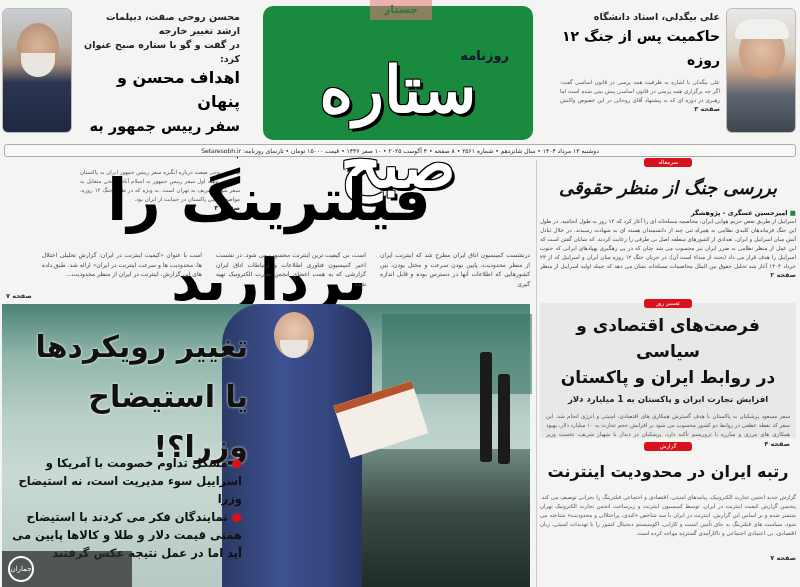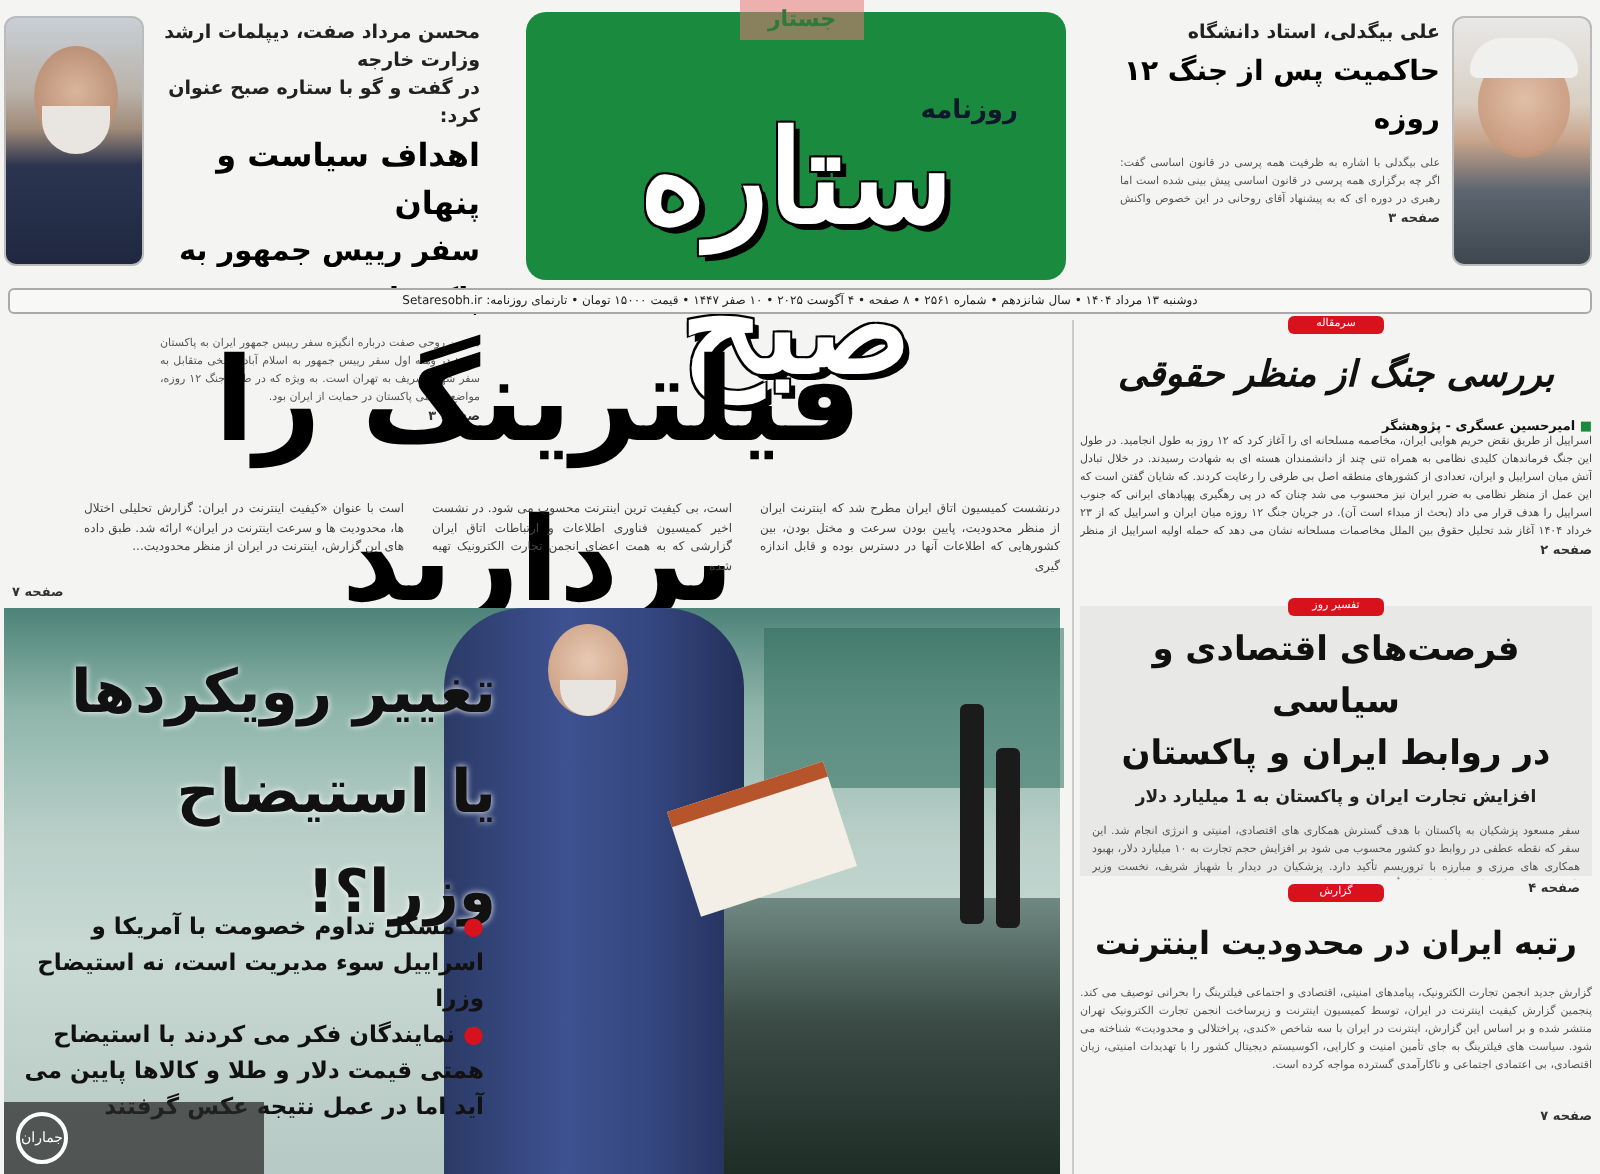--- a/index.html
+++ b/index.html
@@ -78,23 +78,23 @@
   .divider-v { background: #ccc; width: 1px; }
 </style>
 </head>
 <body>
 
 <div class="abs mast-photo photo-left">
   <div class="face" style="left:14px;top:14px;width:42px;height:50px;background:radial-gradient(circle at 50% 45%,#d9b59c 0%,#b98f75 70%,#8f6c58 100%);"></div>
   <div class="face" style="left:18px;top:44px;width:34px;height:24px;border-radius:0 0 18px 18px;background:#e9e6e2;"></div>
 </div>
 <div class="abs" style="left:80px;top:10px;width:160px;">
-  <div class="kicker">محسن مرداد صفت، دیپلمات ارشد وزارت خارجه</div>
+  <div class="kicker">محسن روحی صفت، دیپلمات ارشد تغییر خارجه</div>
   <div class="kicker">در گفت و گو با ستاره صبح عنوان کرد:</div>
-  <div class="mast-head">اهداف سیاست و پنهان</div>
+  <div class="mast-head">اهداف محسن و پنهان</div>
   <div class="mast-head" style="font-size:14.5px;">سفر رییس جمهور به پاکستان</div>
   <div class="small-text" style="margin-top:6px;height:36px;overflow:hidden;">محسن روحی صفت درباره انگیزه سفر رییس جمهور ایران به پاکستان گفت: در وهله اول سفر رییس جمهور به اسلام آباد پاسخی متقابل به سفر شهباز شریف به تهران است. به ویژه که در طول جنگ ۱۲ روزه، مواضع اعلامی پاکستان در حمایت از ایران بود.</div>
   <div class="page-ref">صفحه ۳</div>
 </div>
 
 <div class="abs logo-box">
   <div class="logo-script">ستاره صبح</div>
   <div class="logo-sub">روزنامه</div>
 </div>
 <div class="abs watermark">جستار</div>

